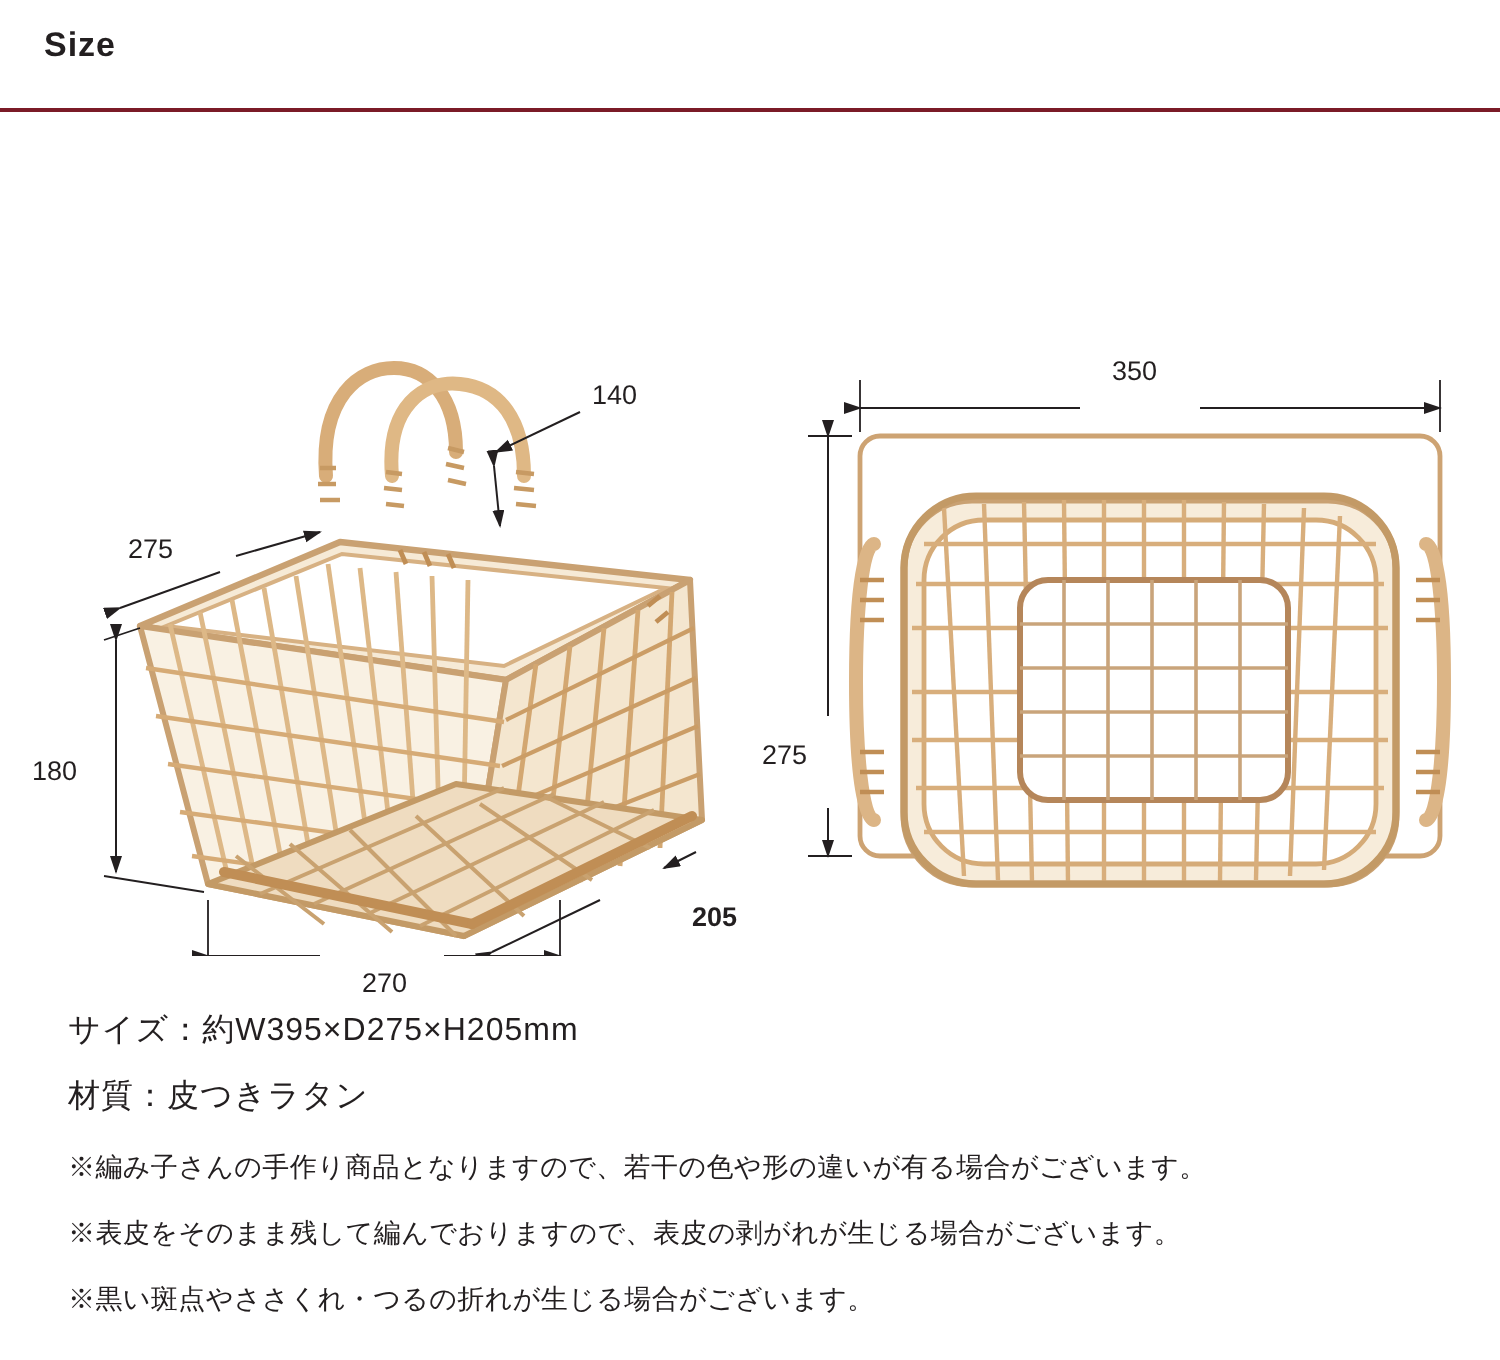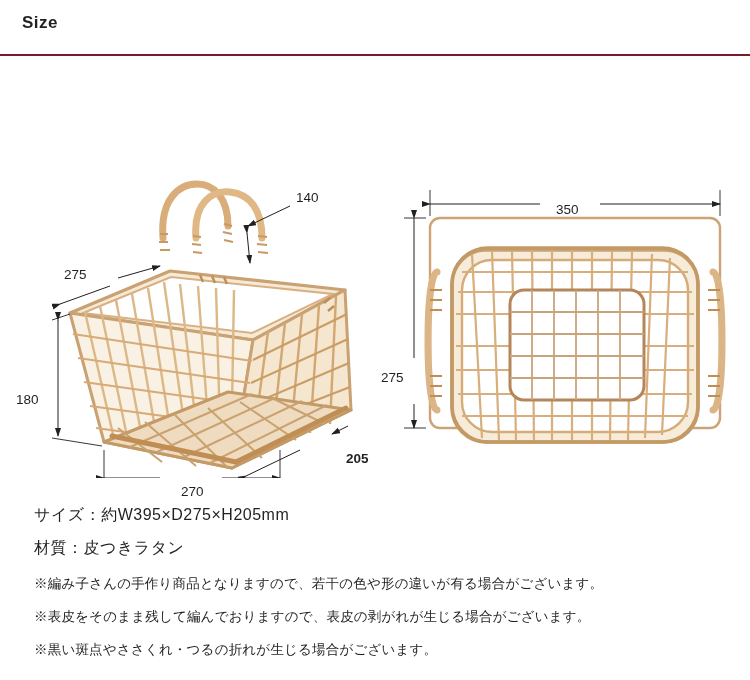--- a/index.html
+++ b/index.html
@@ -266,25 +266,25 @@
 
         <path d="M426,160 L404,160" stroke-width="0.9"></path>
         <path d="M426,370 L404,370" stroke-width="0.9"></path>
         <path d="M414,160 L414,300" marker-start="url(#arrHead)"></path>
         <path d="M414,346 L414,370" marker-end="url(#arrHead)"></path>
       </g>
     </svg>
 
     <div class="dim-label" style="left:296px; top:132px;">140</div>
     <div class="dim-label" style="left:64px; top:209px;">275</div>
-    <div class="dim-label" style="left:16px; top:320px;margin-top:14px;">180</div>
+    <div class="dim-label" style="left:16px; top:320px;">180</div>
     <div class="dim-label" style="left:346px; top:393px;font-weight:bold;">205</div>
     <div class="dim-label" style="left:181px; top:426px;">270</div>
 
-    <div class="dim-label" style="left:556px; top:144px;">350</div>
+    <div class="dim-label" style="left:556px; top:120px;">350</div>
     <div class="dim-label" style="left:381px; top:312px;">275</div>
   </div>
 
   <div class="spec spec-size">サイズ：約W395×D275×H205mm</div>
   <div class="spec spec-material">材質：皮つきラタン</div>
 
   <div class="note note-0">※編み子さんの手作り商品となりますので、若干の色や形の違いが有る場合がございます。</div>
   <div class="note note-2">※黒い斑点やささくれ・つるの折れが生じる場合がございます。</div>
   <div class="note note-1">※表皮をそのまま残して編んでおりますので、表皮の剥がれが生じる場合がございます。</div>
 

